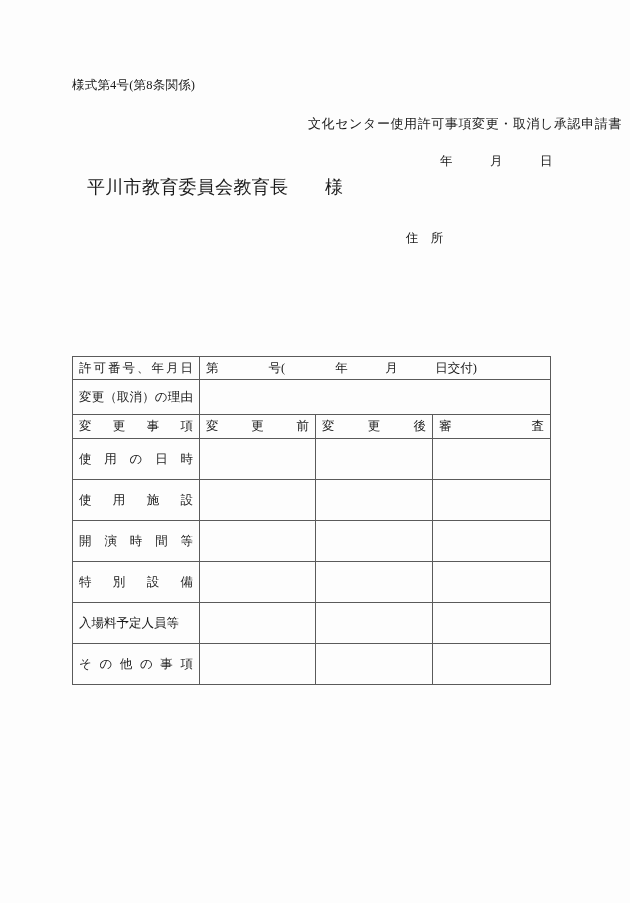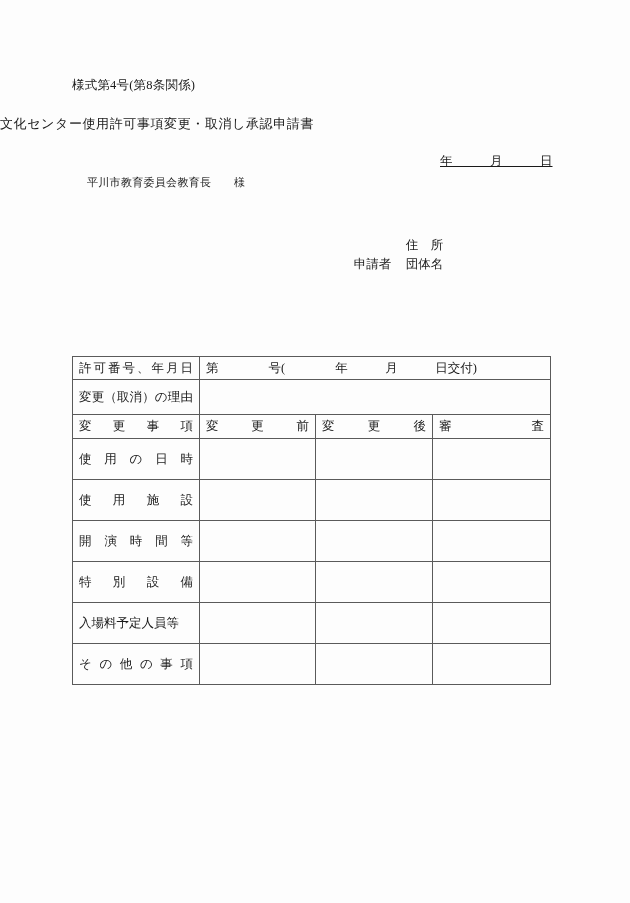--- a/index.html
+++ b/index.html
@@ -33,42 +33,41 @@
     letter-spacing: 0.2px;
     white-space: nowrap;
   }
 
   
   .doc-title {
     position: absolute;
     left: 0;
     top: 115px;
     width: 622px;
-    text-align: left;
+    text-align: right;
     font-size: 13px;
     letter-spacing: 0.6px;
     white-space: nowrap;
   }
 
   
   .date-line {
     position: absolute;
     left: 440px;
     top: 153px;
     font-size: 12.5px;
     white-space: pre;
-    text-decoration: underline;
   }
 
   
   .addressee {
     position: absolute;
     left: 87px;
     top: 175px;
-    font-size: 11px;
+    font-size: 18px;
     letter-spacing: 0.3px;
     white-space: pre;
   }
 
   
   .applicant {
     position: absolute;
     left: 335px;
     top: 210px;
     font-size: 12.5px;
@@ -78,21 +77,20 @@
     display: block;
     white-space: pre;
     height: 19px;
   }
   .applicant-label {
     display: inline-block;
     width: 52px;
   }
   .applicant-field {
     display: inline-block;
-    margin-top: 7px;
   }
 
   
   .body-text {
     position: absolute;
     left: 72px;
     top: 296px;
     width: 482px;
     font-size: 12.5px;
     line-height: 21px;
@@ -152,23 +150,20 @@
 
   <div class="doc-title">文化センター使用許可事項変更・取消し承認申請書</div>
 
   <div class="date-line">年　　　月　　　日</div>
 
   <div class="addressee">平川市教育委員会教育長　　様</div>
 
   <div class="applicant">
     <span class="applicant-row">
       <span class="applicant-label"></span><span class="applicant-field">住　所</span>
-    </span>
-    <span class="applicant-row">
-      <span class="applicant-label">申請者</span><span class="applicant-field">団体名</span>
     </span>
   </div>
 
 
   <table class="form-table">
     <colgroup>
       <col class="col-item">
       <col class="col-before">
       <col class="col-after">
       <col class="col-review">

